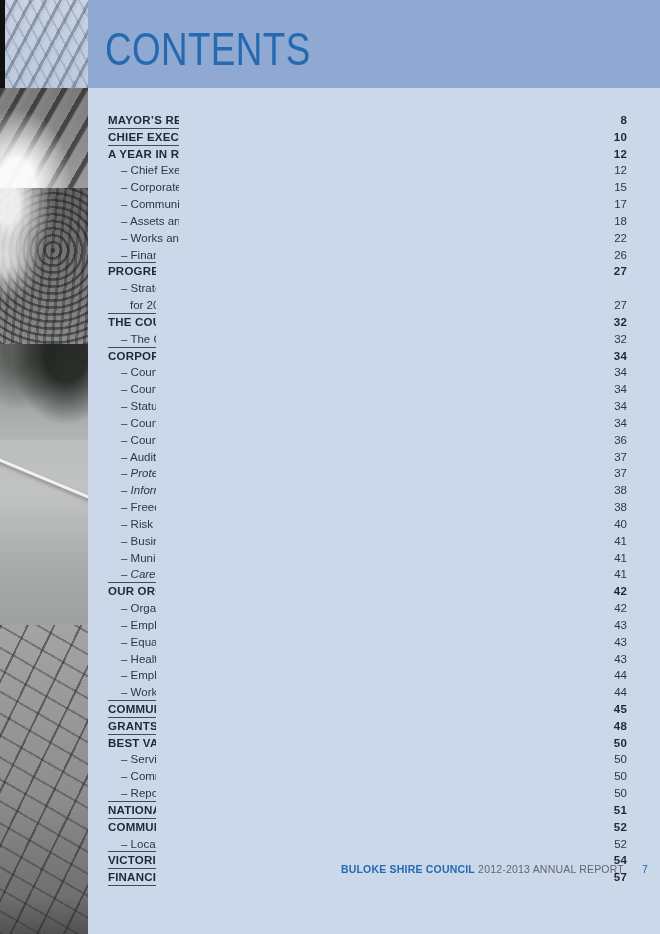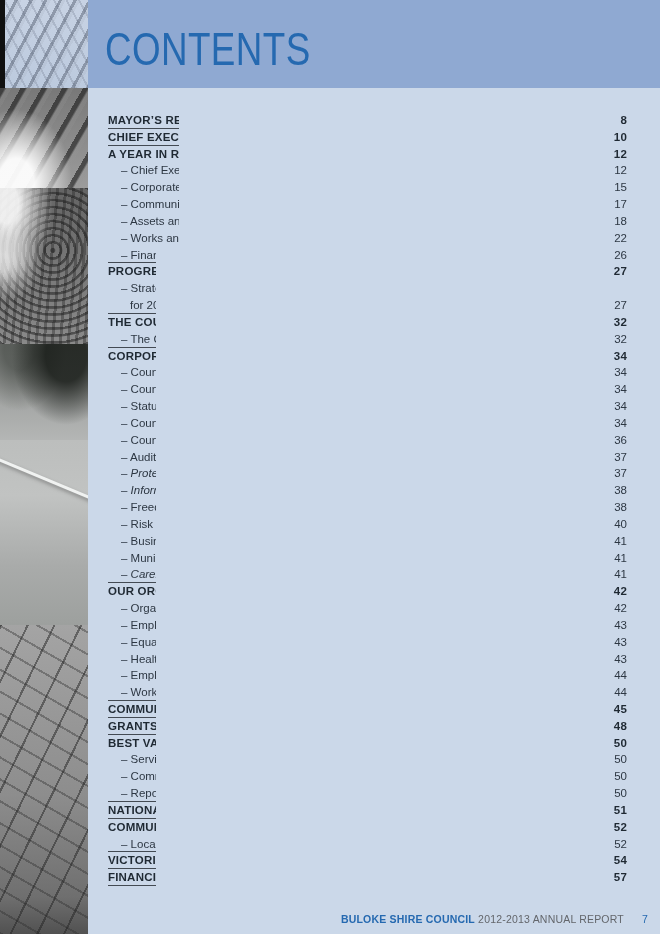--- a/index.html
+++ b/index.html
@@ -48,21 +48,21 @@
     line-height:16.8px;font-size:11.5px;white-space:nowrap;}
   .row.rule{border-bottom:1px solid #434a53;}
   .row .label{overflow:hidden;}
   .row .page{text-align:right;min-width:26px;padding-left:8px;}
   .row.section{font-weight:bold;color:#1f2933;letter-spacing:.2px;}
   .row.sub,.row.cont{color:#2d3743;}
   .row.sub .label{padding-left:13px;}
   .row.cont .label{padding-left:22px;}
 
   
-  .footer{position:absolute;right:12px;top:913px;font-size:10.5px;letter-spacing:.2px;white-space:nowrap;}
+  .footer{position:absolute;right:12px;top:863px;font-size:10.5px;letter-spacing:.2px;white-space:nowrap;}
   .f-council{font-weight:bold;color:#2569b0;}
   .f-report{color:#63666b;}
   .f-page{color:#2569b0;margin-left:18px;}
 </style>
 </head>
 <body>
 
 <div class="page">
 
   <div class="photo">

